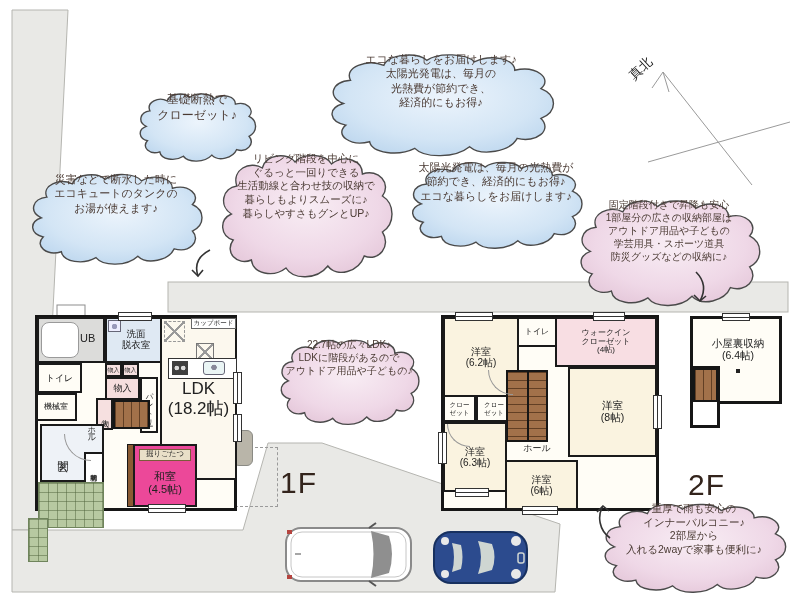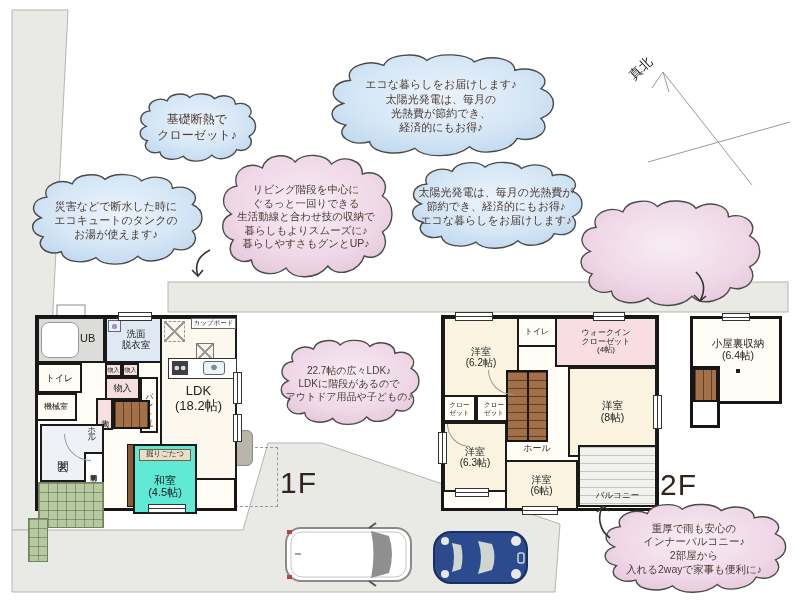--- a/index.html
+++ b/index.html
@@ -30,21 +30,21 @@
          background-position:center;background-repeat:no-repeat;}
   .win.v{background-image:linear-gradient(#333,#333);background-size:1px 100%;
          background-position:center;background-repeat:no-repeat;}
   .door{position:absolute;border:1px solid #979797;border-radius:0 0 0 100%;
         border-top:none;border-right:none;z-index:4;}
   .xbox{position:absolute;z-index:4;
         background:linear-gradient(45deg,transparent 46%,#9a9a9a 46% 54%,transparent 54%),
                    linear-gradient(135deg,transparent 46%,#9a9a9a 46% 54%,transparent 54%);}
   .floorlabel{position:absolute;z-index:4;font-size:30px;color:#33241c;letter-spacing:1px;}
   
-  .cloud{position:absolute;z-index:6;display:flex;align-items:center;justify-content:center;}
+  .cloud{position:absolute;z-index:6;display:flex;align-items:flex-start;justify-content:center;}
   .cloud svg.shape{position:absolute;left:0;top:0;width:100%;height:100%;}
   .cloud .ctext{position:relative;z-index:2;text-align:center;white-space:pre-line;
                 color:#4a3a33;line-height:1.3;}
   use.blue{fill:url(#gb);}
   use.pink{fill:url(#gp);}
   .arrow-svg{position:absolute;z-index:6;}
   .car{position:absolute;z-index:3;}
   .divider{position:absolute;left:50%;top:0;bottom:0;width:2px;background:#161616;}
   .tinydot{position:absolute;background:#222;z-index:4;}
 </style>
@@ -89,21 +89,21 @@
   <div class="abs planbg" style="left:35px;top:315px;width:202px;height:196px;"></div>
 
   <div class="room" style="left:37px;top:317px;width:68px;height:46px;background:#dcdcda;"></div>
   <div class="abs" style="left:41px;top:322px;width:38px;height:36px;background:#fff;border:1px solid #9a9a9a;border-radius:8px;z-index:4;"></div>
   <div class="lbl" style="left:80px;top:332px;font-size:11px;">UB</div>
 
   <div class="room" style="left:105px;top:317px;width:62px;height:46px;background:#dfe9f3;font-size:9.5px;">洗面
 脱衣室</div>
   <div class="abs" style="left:108px;top:320px;width:13px;height:12px;border:1px solid #667;background:radial-gradient(circle at 50% 55%,#99b 2.5px,transparent 3px),#eef;z-index:4;"></div>
 
-  <div class="room" style="left:160px;top:317px;width:77px;height:163px;background:#fcf8ee;font-size:13px;">LDK
+  <div class="room" style="left:160px;top:317px;width:77px;height:163px;background:#fcf8ee;font-size:17px;">LDK
 (18.2帖)</div>
   <div class="lbl" style="left:191px;top:318px;width:45px;height:11px;font-size:6.5px;border:1px solid #666;background:#fff;">カップボード</div>
   <div class="xbox" style="left:164px;top:321px;width:19px;height:19px;border:1px dashed #999;"></div>
   <div class="xbox" style="left:196px;top:343px;width:16px;height:16px;border:1px solid #777;"></div>
   <div class="abs" style="left:168px;top:358px;width:69px;height:21px;background:#fff;border:1.5px solid #333;z-index:4;"></div>
   <div class="abs" style="left:172px;top:361px;width:16px;height:14px;z-index:5;background:radial-gradient(circle at 30% 50%,#ddd 2px,transparent 2.6px),radial-gradient(circle at 70% 50%,#ddd 2px,transparent 2.6px),#3f3f3f;"></div>
   <div class="abs" style="left:203px;top:361px;width:22px;height:14px;z-index:5;border:1px solid #667;border-radius:3px;background:radial-gradient(circle at 50% 45%,#889 2.5px,transparent 3px),#eaf5f5;"></div>
 
   <div class="room" style="left:37px;top:363px;width:45px;height:30px;font-size:9px;">トイレ</div>
   <div class="room" style="left:35px;top:393px;width:42px;height:28px;font-size:8px;">機械室</div>
@@ -116,21 +116,21 @@
 
   <div class="stairs" style="left:113px;top:400px;width:37px;height:29px;"></div>
   <div class="lbl vtext" style="left:86px;top:408px;height:42px;font-size:8px;">ホール</div>
 
   <div class="room" style="left:40px;top:424px;width:64px;height:58px;background:#eef2f7;"></div>
   <div class="lbl vtext" style="left:57px;top:434px;height:36px;font-size:11px;">玄関</div>
   <div class="door" style="left:64px;top:434px;width:26px;height:26px;"></div>
   <div class="room vtext" style="left:84px;top:452px;width:20px;height:34px;font-size:6.5px;background:#fff;">玄関収納</div>
 
   <div class="abs" style="left:127px;top:444px;width:10px;height:63px;background:#8a5a33;border:1px solid #161616;z-index:3;"></div>
-  <div class="room" style="left:133px;top:444px;width:64px;height:70px;background:#5eead4;font-size:11px;padding-top:14px;">和室
+  <div class="room" style="left:133px;top:444px;width:64px;height:63px;background:#ec4899;font-size:11px;padding-top:14px;">和室
 (4.5帖)</div>
   <div class="lbl" style="left:139px;top:449px;width:52px;height:12px;font-size:7.5px;background:#e9dfc8;border:1px solid #7a5c3a;z-index:4;">掘りごたつ</div>
 
   <div class="porch" style="left:38px;top:482px;width:64px;height:44px;"></div>
   <div class="porch" style="left:28px;top:518px;width:18px;height:42px;"></div>
 
   <div class="abs" style="left:233px;top:430px;width:20px;height:36px;background:#b9b5a9;border:1px solid #8a8a84;border-radius:6px;z-index:2;"></div>
   <div class="abs" style="left:200px;top:447px;width:78px;height:60px;border:1px dashed #9a9a9a;z-index:1;"></div>
 
   <div class="win h" style="left:118px;top:312px;width:32px;height:7px;"></div>
@@ -157,33 +157,32 @@
 
   <div class="stairs v" style="left:506px;top:370px;width:42px;height:72px;">
       <div class="divider"></div>
     </div>
   <div class="lbl" style="left:512px;top:444px;width:50px;font-size:9px;">ホール</div>
 
   <div class="room" style="left:443px;top:422px;width:64px;height:70px;background:#faf3e0;font-size:10px;">洋室
 (6.3帖)</div>
   <div class="room" style="left:505px;top:460px;width:73px;height:50px;background:#faf3e0;font-size:10px;">洋室
 (6帖)</div>
-  <div class="room balc" style="left:578px;top:445px;width:79px;height:62px;font-size:8.5px;align-items:flex-end;padding-bottom:4px;">バルコニー</div>
 
   <div class="door" style="left:488px;top:370px;width:24px;height:24px;"></div>
   <div class="door" style="left:447px;top:424px;width:22px;height:22px;"></div>
 
   <div class="win h" style="left:455px;top:312px;width:36px;height:7px;"></div>
   <div class="win h" style="left:593px;top:312px;width:30px;height:7px;"></div>
   <div class="win v" style="left:653px;top:395px;width:7px;height:32px;"></div>
   <div class="win v" style="left:438px;top:432px;width:7px;height:30px;"></div>
   <div class="win h" style="left:455px;top:488px;width:32px;height:7px;"></div>
   <div class="win h" style="left:522px;top:506px;width:34px;height:7px;"></div>
 
-  <div class="floorlabel" style="left:660px;top:468px;">2F</div>
+  <div class="floorlabel" style="left:688px;top:468px;">2F</div>
 
   <div class="abs planbg" style="left:690px;top:316px;width:92px;height:88px;"></div>
   <div class="abs planbg" style="left:690px;top:366px;width:30px;height:62px;background:#fff;"></div>
   <div class="stairs" style="left:693px;top:368px;width:25px;height:34px;"></div>
   <div class="lbl" style="left:700px;top:338px;width:76px;font-size:10.5px;z-index:4;">小屋裏収納
 (6.4帖)</div>
   <div class="tinydot" style="left:736px;top:369px;width:4px;height:4px;"></div>
   <div class="win h" style="left:722px;top:313px;width:26px;height:6px;"></div>
 
   <svg class="car" style="left:283px;top:522px;" width="132" height="66" viewBox="0 0 132 66">
@@ -251,20 +250,25 @@
       </svg>
     <div class="ctext" style="font-size:11px;">太陽光発電は、毎月の光熱費が
 節約でき、経済的にもお得♪
 エコな暮らしをお届けします♪</div>
   </div>
 
   <div class="cloud" style="left:573px;top:198px;width:192px;height:112px;">
     <svg class="shape" viewBox="0 0 200 130" preserveAspectRatio="none">
         <use href="#cloudPath" class="pink"></use>
       </svg>
+    <div class="ctext" style="font-size:10px;">固定階段付きで昇降も安心
+1部屋分の広さの収納部屋は
+アウトドア用品や子どもの
+学芸用具・スポーツ道具
+防災グッズなどの収納に♪</div>
   </div>
 
   <div class="cloud" style="left:275px;top:338px;width:148px;height:90px;">
     <svg class="shape" viewBox="0 0 200 130" preserveAspectRatio="none">
         <use href="#cloudPath" class="pink"></use>
       </svg>
     <div class="ctext" style="font-size:10px;">22.7帖の広々LDK♪
 LDKに階段があるので
 アウトドア用品や子どもの♪</div>
   </div>

